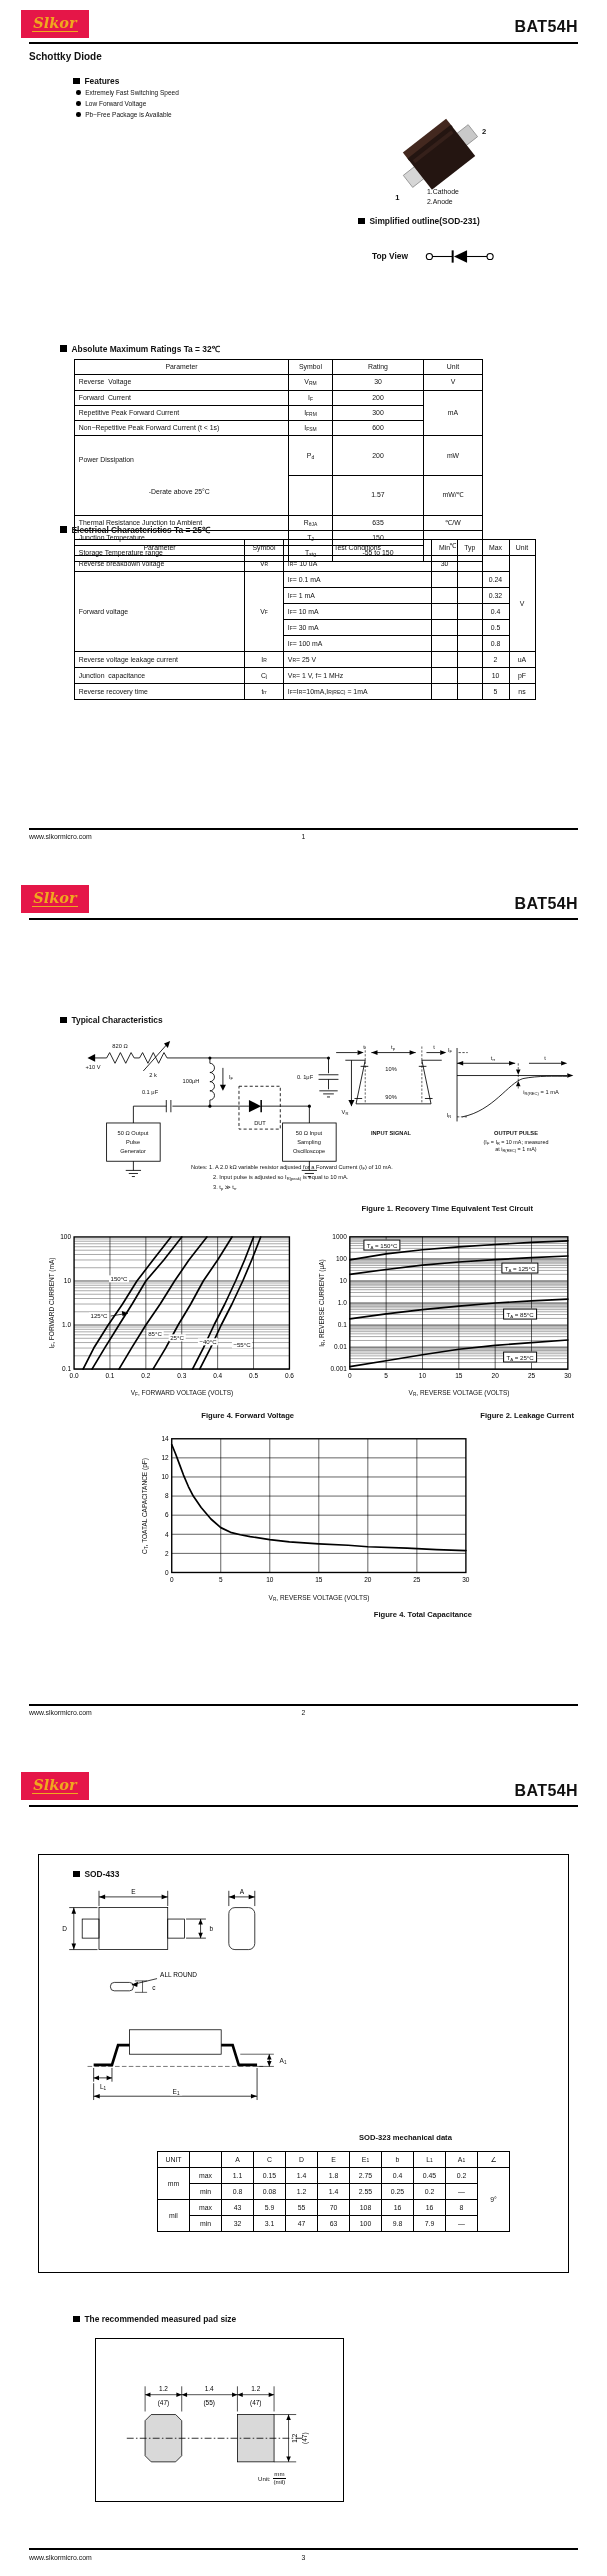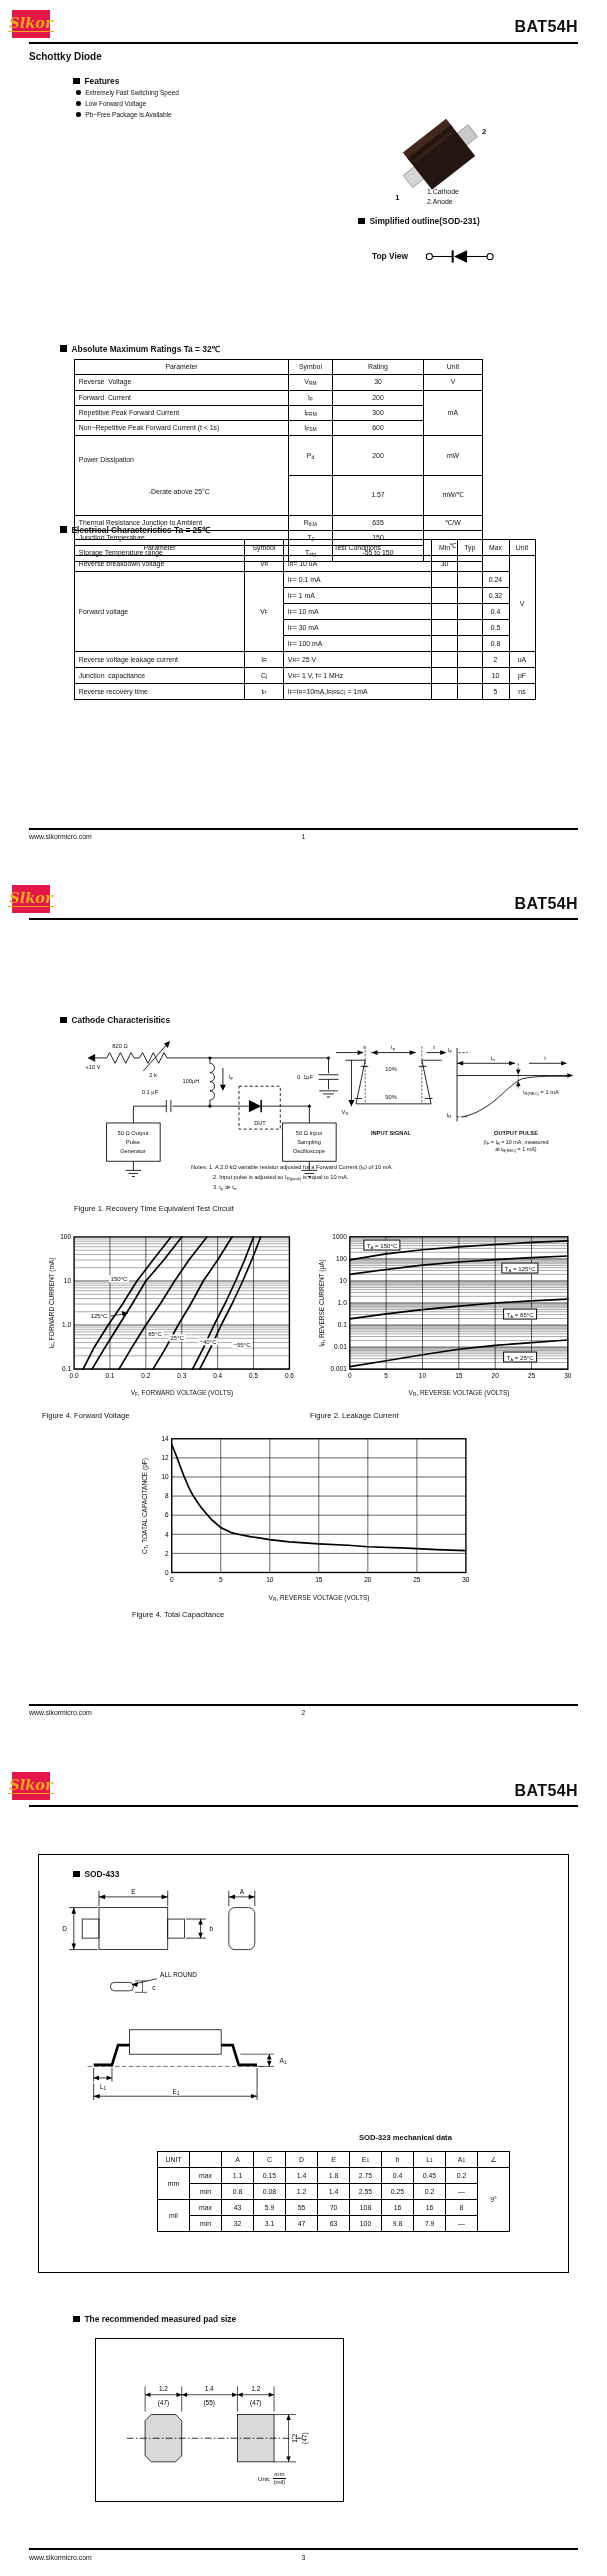--- a/index.html
+++ b/index.html
@@ -1,20 +1,20 @@
 <!DOCTYPE html>
 <html style="--logo-bg: #e51648; --logo-fg: #f0a81e;font-size:12.2px"><head>
 <meta charset="utf-8">
 <style>
 *{margin:0;padding:0;box-sizing:border-box}
 body{background:#fff}
 .canvas{position:relative;width:607px;height:2576px;background:#fff;color:#111;
   font-family:"Liberation Sans",sans-serif;overflow:hidden}
 .abs{position:absolute}
-.logo{position:absolute;left:12px;width:38px;height:27.5px;background:var(--logo-bg,#e51648);
+.logo{position:absolute;left:21px;width:68px;height:27.5px;background:var(--logo-bg,#e51648);
   display:flex;align-items:center;justify-content:center}
 .logo-text{font-family:"DejaVu Serif",serif;font-style:italic;font-weight:bold;font-size:14.5px;
   color:var(--logo-fg,#f0a81e);border-bottom:1.5px solid var(--logo-fg,#f0a81e);line-height:1;padding:0 1.5px 0.8px}
 .part{position:absolute;right:29px;font-size:16px;font-weight:bold;letter-spacing:0.4px}
 .hdr-rule{position:absolute;left:29px;width:549px;height:2.3px;background:#000}
 .f-rule{position:absolute;left:29px;width:549px;height:1.9px;background:#000}
 .web{position:absolute;left:29px;font-size:6.9px}
 .pnum{position:absolute;left:0;width:607px;text-align:center;font-size:6.9px}
 .sec-title{position:absolute;font-weight:bold;font-size:8.4px;display:flex;align-items:center;white-space:nowrap}
 .sq{width:6.9px;height:6.9px;background:#000;display:inline-block;margin-right:4.6px;flex:none}
@@ -30,21 +30,21 @@
 .indent{padding-left:70px;text-align:left}
 .two-line div{height:15.3px;line-height:15.3px;white-space:pre-wrap}
 sub{font-size:.72em;vertical-align:baseline;position:relative;top:0.8px;line-height:0}
 .fig{position:absolute}
 .anno{position:absolute;transform:translate(-50%,-50%);background:#fff;font-size:6.1px;
   white-space:nowrap;padding:0 1.5px;line-height:1.2}
 .anno.boxed{border:0.8px solid #000;padding:0.8px 2.3px}
 .cl{position:absolute;transform:translate(-50%,-50%);font-size:5.7px;white-space:nowrap;line-height:1.1;text-align:center}
 .xlab{position:absolute;font-size:6.5px;text-align:center}
 .ylab{position:absolute;font-size:6.5px;white-space:nowrap;transform:translate(-50%,-50%) rotate(-90deg)}
-.figcap{position:absolute;font-weight:normal;font-size:7.6px;text-align:left}
+.figcap{position:absolute;font-weight:bold;font-size:7.6px;text-align:right}
 .note-line{position:absolute;font-size:5.7px;white-space:nowrap}
 svg text{font-family:"Liberation Sans",sans-serif;font-size:8.5px;fill:#000}
 .bigbox{position:absolute;border:1.5px solid #000;background:#fff}
 .padbox{position:absolute;border:1.1px solid #000;background:#fff}
 .frac{display:inline-flex;flex-direction:column;text-align:center;vertical-align:middle;font-size:6.1px;line-height:1.1}
 .frac .num{border-bottom:0.8px solid #000;padding:0 1.5px}
 .unit-note{position:absolute;font-size:6.1px;display:flex;align-items:center;gap:2.3px}
 .pin-label{position:absolute;font-size:7.6px;font-weight:bold}
 .pin-name{position:absolute;font-size:6.9px}
 .mech-label{position:absolute;font-weight:bold;font-size:7.6px}
@@ -268,21 +268,21 @@
   <div class="pnum" style="top:833px">1</div>
 
   <div class="logo" style="top:885px">
     <span class="logo-text">Slkor</span>
   </div>
   <div class="part" style="top:895px">BAT54H</div>
   <div class="hdr-rule" style="top:918px"></div>
 
   <div class="sec-title" style="left:60px;top:1015px">
     <span class="sq"></span>
-    <span>Cathode  Characterisitics</span>
+    <span>Typical  Characteristics</span>
   </div>
 
   <div class="fig" style="left:76px;top:1031px;width:505px;height:161px">
     <svg width="505" height="161" viewBox="0 0 660 210">
       <g stroke="#000" stroke-width="1.1" fill="none">
         <path d="M24,35 H40"></path>
         <path d="M40,35 l4,-7 l7,14 l7,-14 l7,14 l7,-14 l4,7 h7"></path>
         <path d="M83,35 l4,-7 l7,14 l7,-14 l7,14 l7,-14 l4,7 h56"></path>
         <path d="M88,52 L120,16"></path>
         <path d="M175,35 H330 V55"></path>

